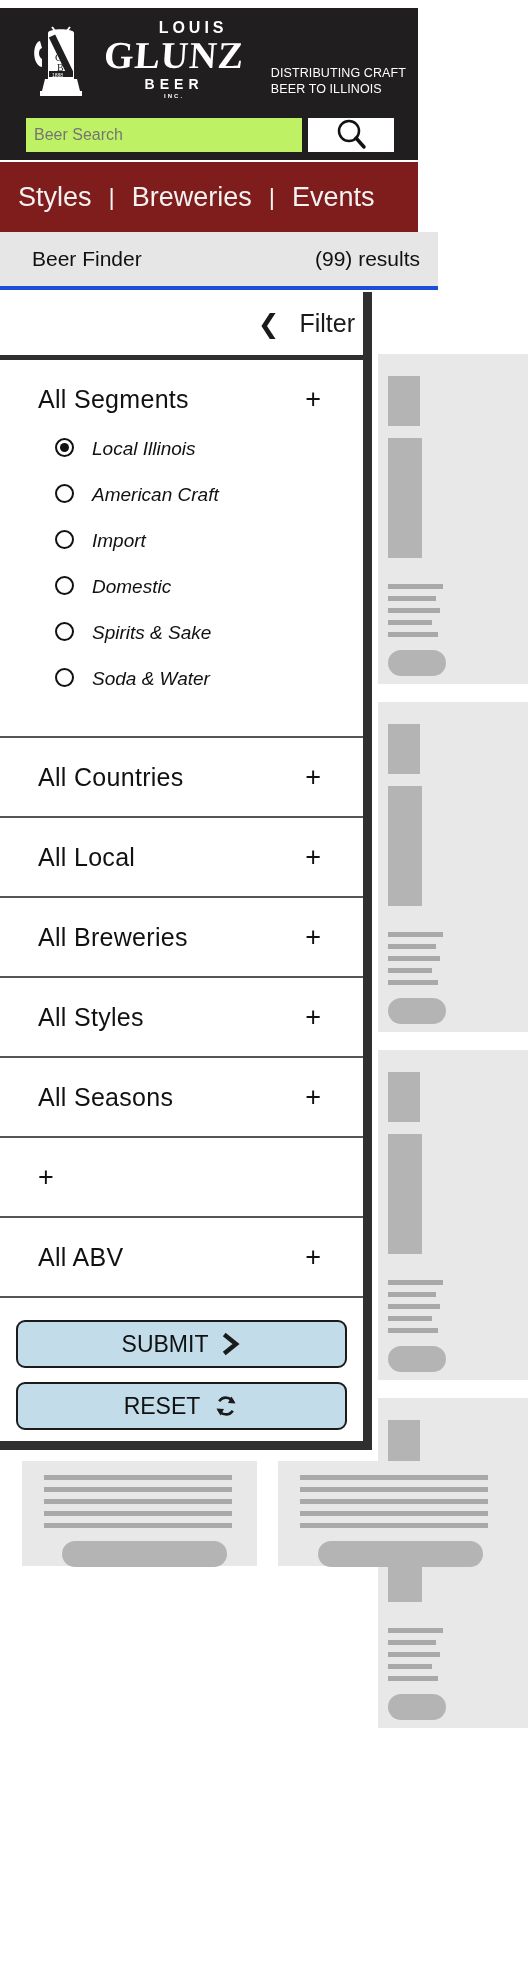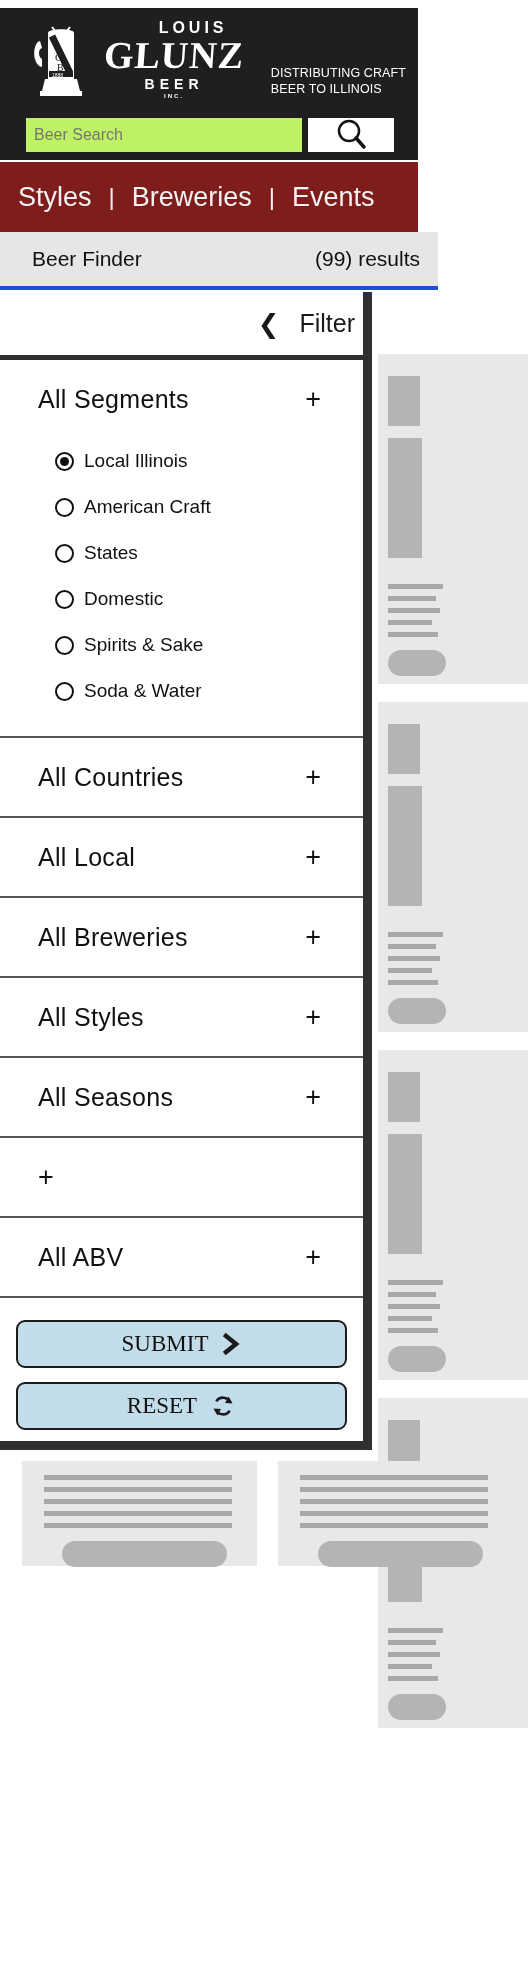--- a/index.html
+++ b/index.html
@@ -126,41 +126,41 @@
   .acc-section { border-bottom: 2px solid #555; }
   .acc-head {
     display: flex; align-items: center; justify-content: space-between;
     padding: 0 42px 0 38px; height: 78px; cursor: pointer; text-align: right;
   }
   .acc-title { font-size: 25px; color: #111; letter-spacing: 0.3px; }
   .acc-plus { font-size: 27px; color: #111; line-height: 1; }
 
   .radio-list { padding: 0 0 22px 0; }
   .radio-row {
-    display: flex; align-items: center; gap: 10px;
-    padding: 0 0 0 55px; height: 46px; cursor: pointer;
+    display: flex; align-items: flex-start; gap: 18px;
+    padding: 0 0 0 55px; height: 46px; cursor: pointer; font-style: italic;
   }
   .radio {
     width: 19px; height: 19px; border-radius: 50%;
     border: 2px solid #111; background: #fff;
     display: flex; align-items: center; justify-content: center;
     flex: 0 0 auto;
   }
   .radio.checked::after {
     content: ""; width: 9px; height: 9px; border-radius: 50%; background: #111;
   }
   .radio-label { font-size: 19px; color: #111; }
 
   .btn-area { padding: 22px 16px 26px 16px; }
   .btn {
     width: 100%; height: 48px; margin-bottom: 14px;
     background: #c3dcea; border: 2px solid #1b1b1b; border-radius: 9px;
     display: flex; align-items: center; justify-content: center; gap: 13px;
     font-size: 23px; color: #111; cursor: pointer;
-    font-family: Liberation Serif, serif;
+    font-family: Liberation Sans, sans-serif;
   }
   .btn:last-child { margin-bottom: 0; }
   .btn-icon { display: flex; align-items: center; }
 </style>
 </head>
 <body>
 
 <div class="page">
 
   <div class="results">
@@ -299,21 +299,21 @@
         <div class="radio-row">
           <span class="radio checked"></span>
           <span class="radio-label">Local Illinois</span>
         </div>
         <div class="radio-row">
           <span class="radio"></span>
           <span class="radio-label">American Craft</span>
         </div>
         <div class="radio-row">
           <span class="radio"></span>
-          <span class="radio-label">States</span>
+          <span class="radio-label">Import</span>
         </div>
         <div class="radio-row">
           <span class="radio"></span>
           <span class="radio-label">Domestic</span>
         </div>
         <div class="radio-row">
           <span class="radio"></span>
           <span class="radio-label">Spirits &amp; Sake</span>
         </div>
         <div class="radio-row">

